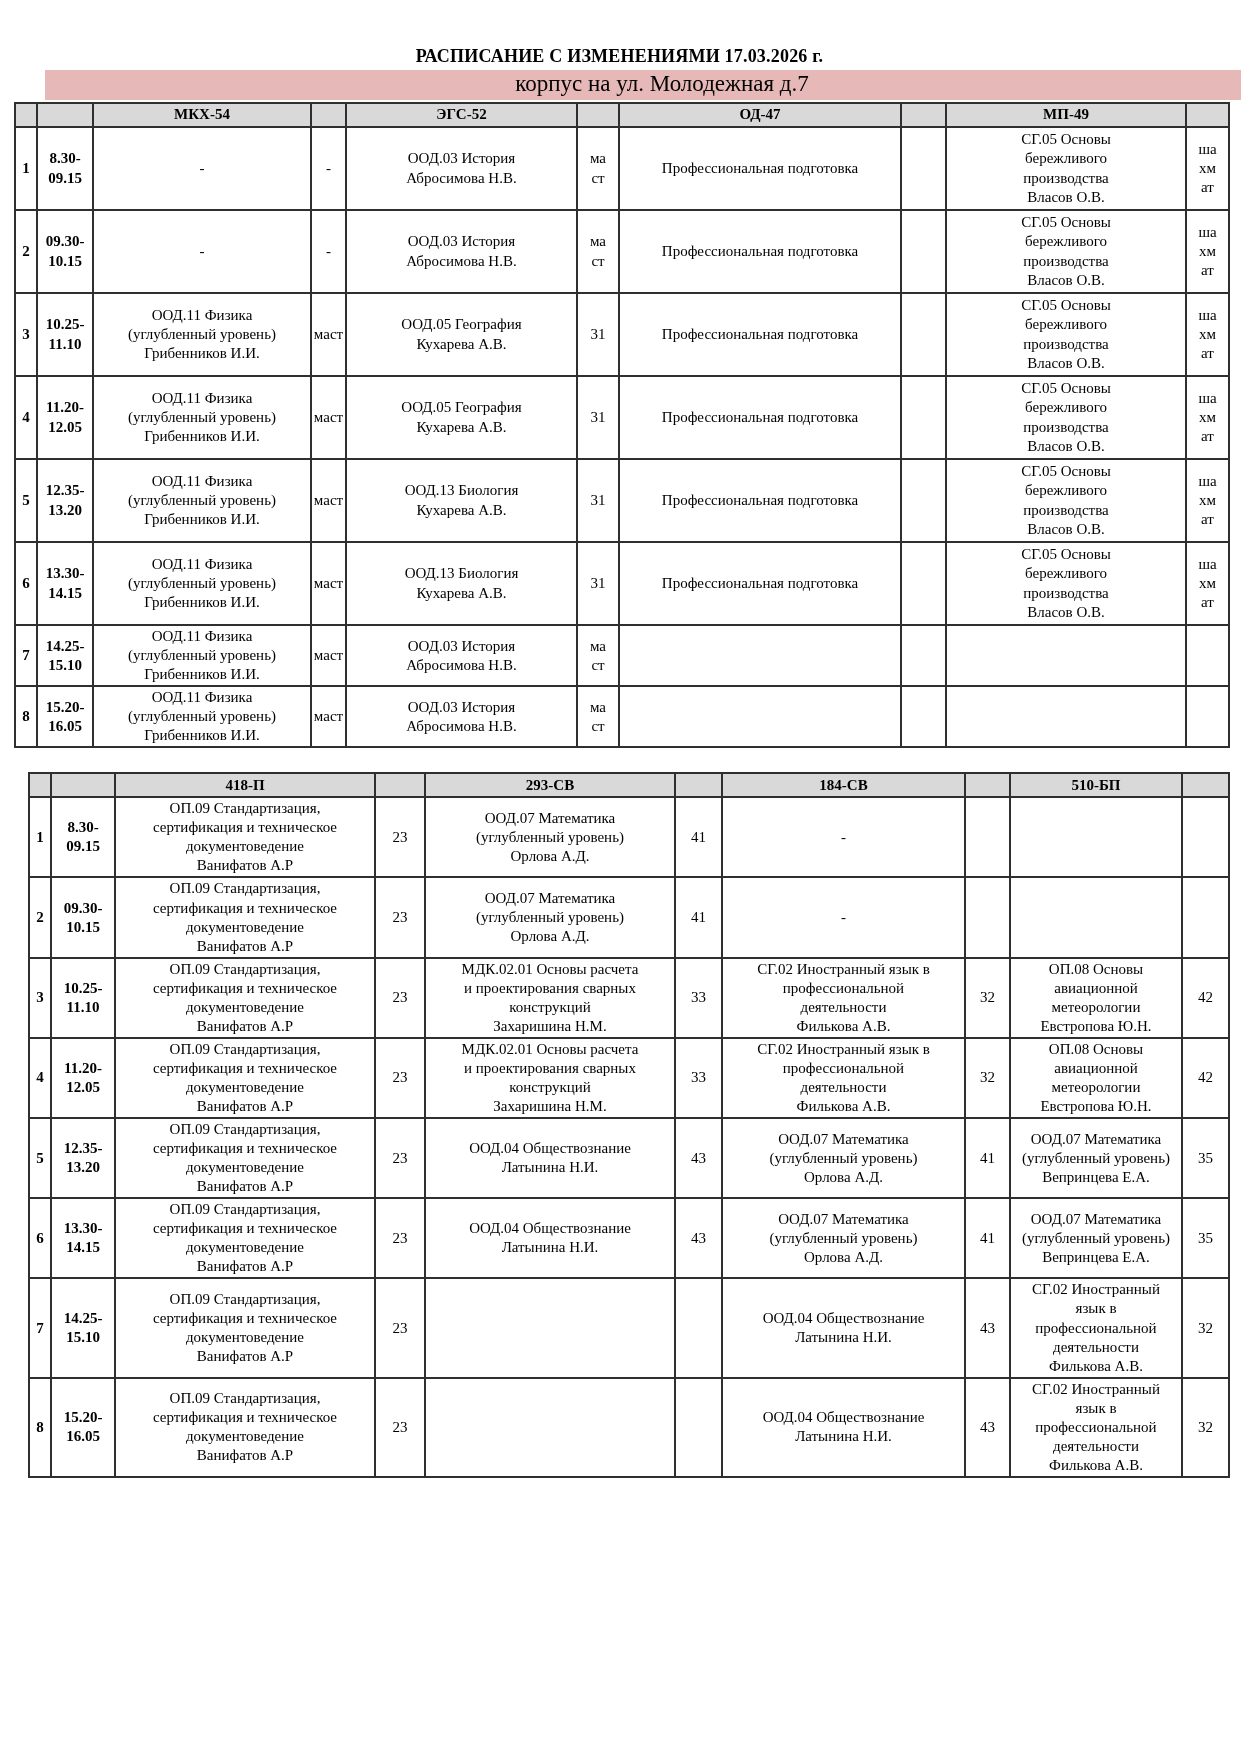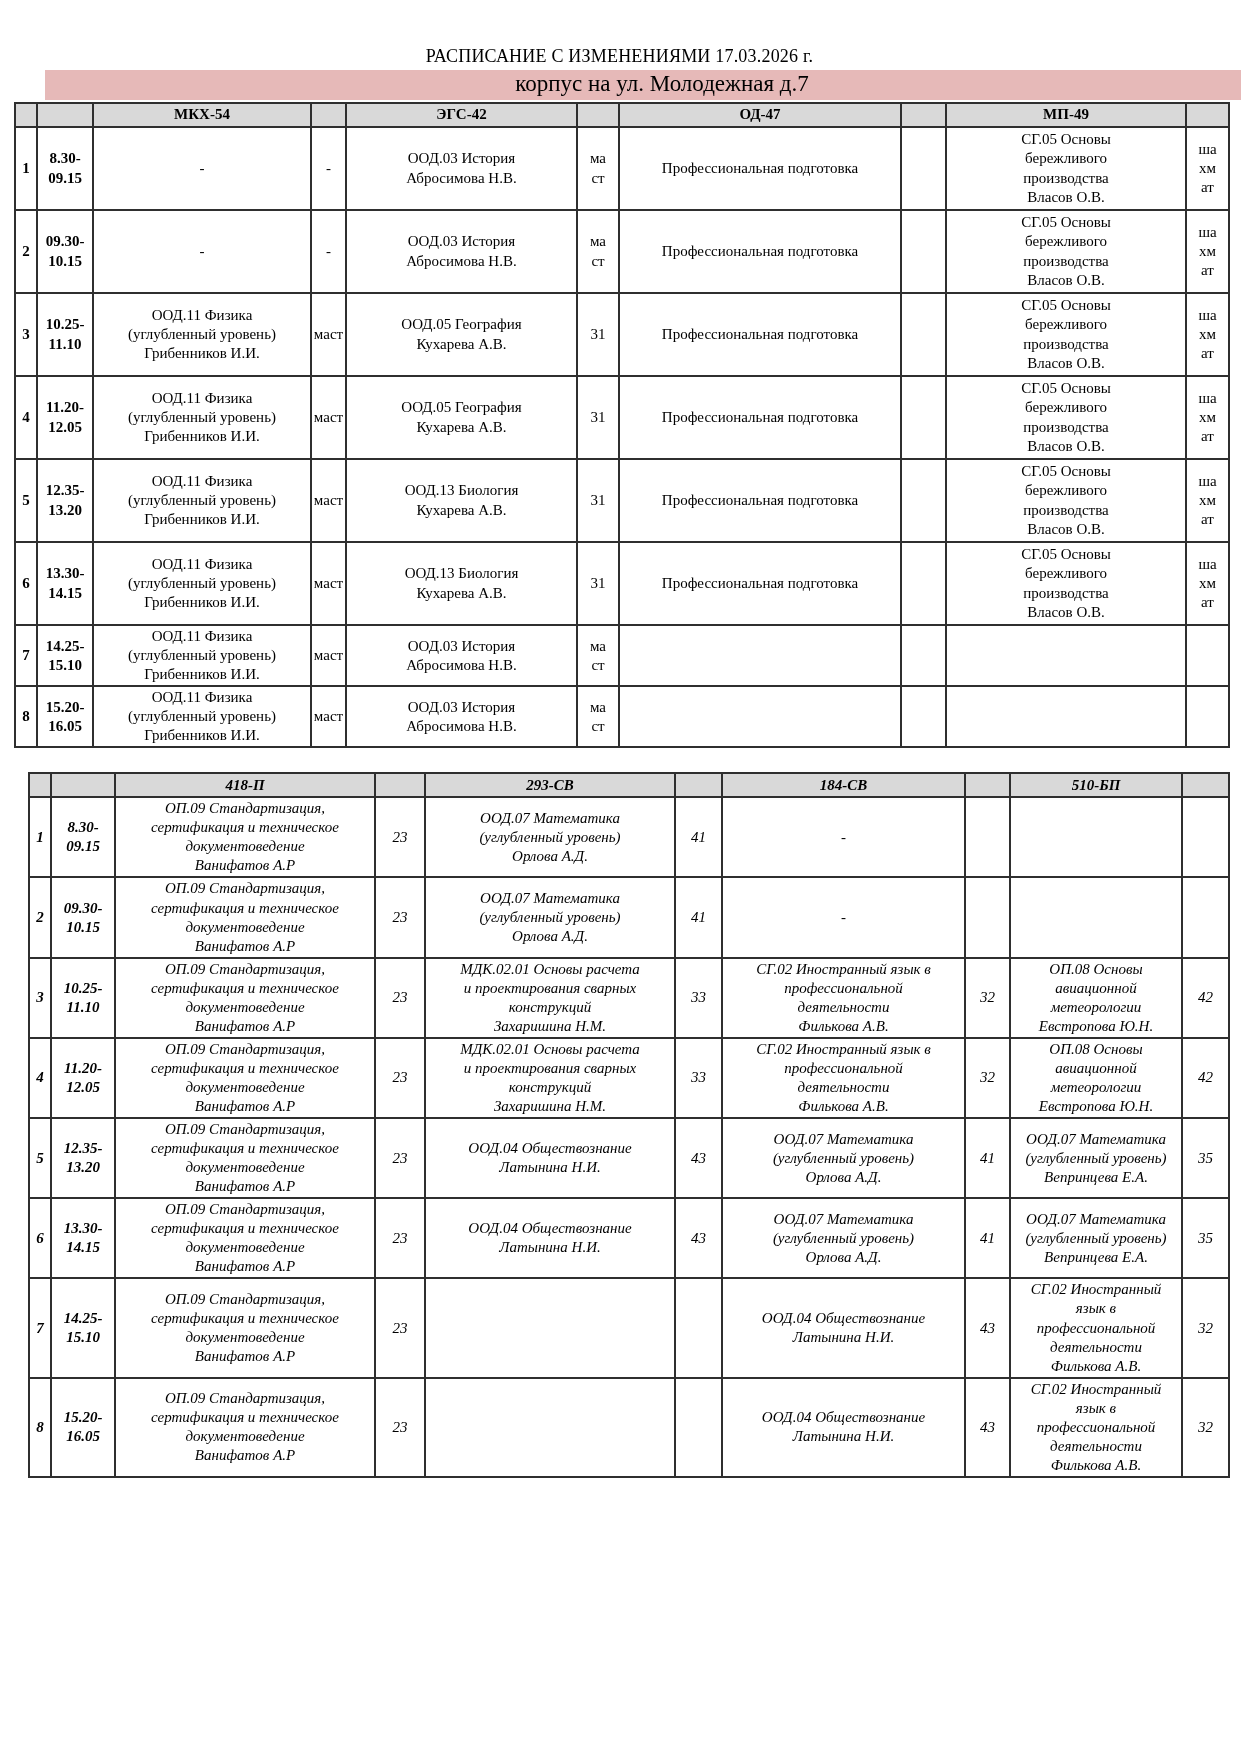--- a/index.html
+++ b/index.html
@@ -2,29 +2,29 @@
 <html><head>
 <meta charset="utf-8">
 <style>
   html,body { margin:0; padding:0; background:#ffffff; }
   body {
     width:1241px; height:1755px; position:relative;
     font-family:"Liberation Serif","DejaVu Serif",serif; color:#000;
   }
   .title {
     margin:46px 2px 3px 0; text-align:center;
-    font-weight:normal; font-size:18px; letter-spacing:0.2px;
+    font-weight:bold; font-size:18px; letter-spacing:0.2px;
   }
   .banner {
     margin-left:45px; width:1234px; box-sizing:border-box;
     background:#e6b9b8; text-align:center; font-size:23px; padding:1px 0 3px 0;
   }
   table { border-collapse:collapse; table-layout:fixed; }
   #tbl1 { margin:2px 0 0 14px; width:1214px; }
-  #tbl2 { margin:24px 0 0 28px; width:1200px;font-style:italic; }
+  #tbl2 { margin:24px 0 0 28px; width:1200px; }
   td {
     border:2px solid #2f2f2f; text-align:center; vertical-align:middle;
     font-size:15px; line-height:1.27; white-space:pre-line;
     padding:1px 2px; overflow:hidden;
   }
   thead td { background:#d9d9d9; font-weight:bold; }
   td.num, td.time { font-weight:bold; }
   td.room { padding:1px 1px; }
 </style>
 </head>
@@ -45,21 +45,21 @@
         <col style="width: 45px;">
         <col style="width: 240px;">
         <col style="width: 43px;">
       </colgroup>
       <thead>
         <tr style="height: 24px; margin-left: 32px;">
           <td></td>
           <td></td>
           <td class="group">МКХ-54</td>
           <td></td>
-          <td class="group">ЭГС-42</td>
+          <td class="group">ЭГС-52</td>
           <td></td>
           <td class="group">ОД-47</td>
           <td></td>
           <td class="group">МП-49</td>
           <td></td>
         </tr>
       </thead>
       <tbody>
         <tr style="height: 83px;">
           <td class="num">1</td>

